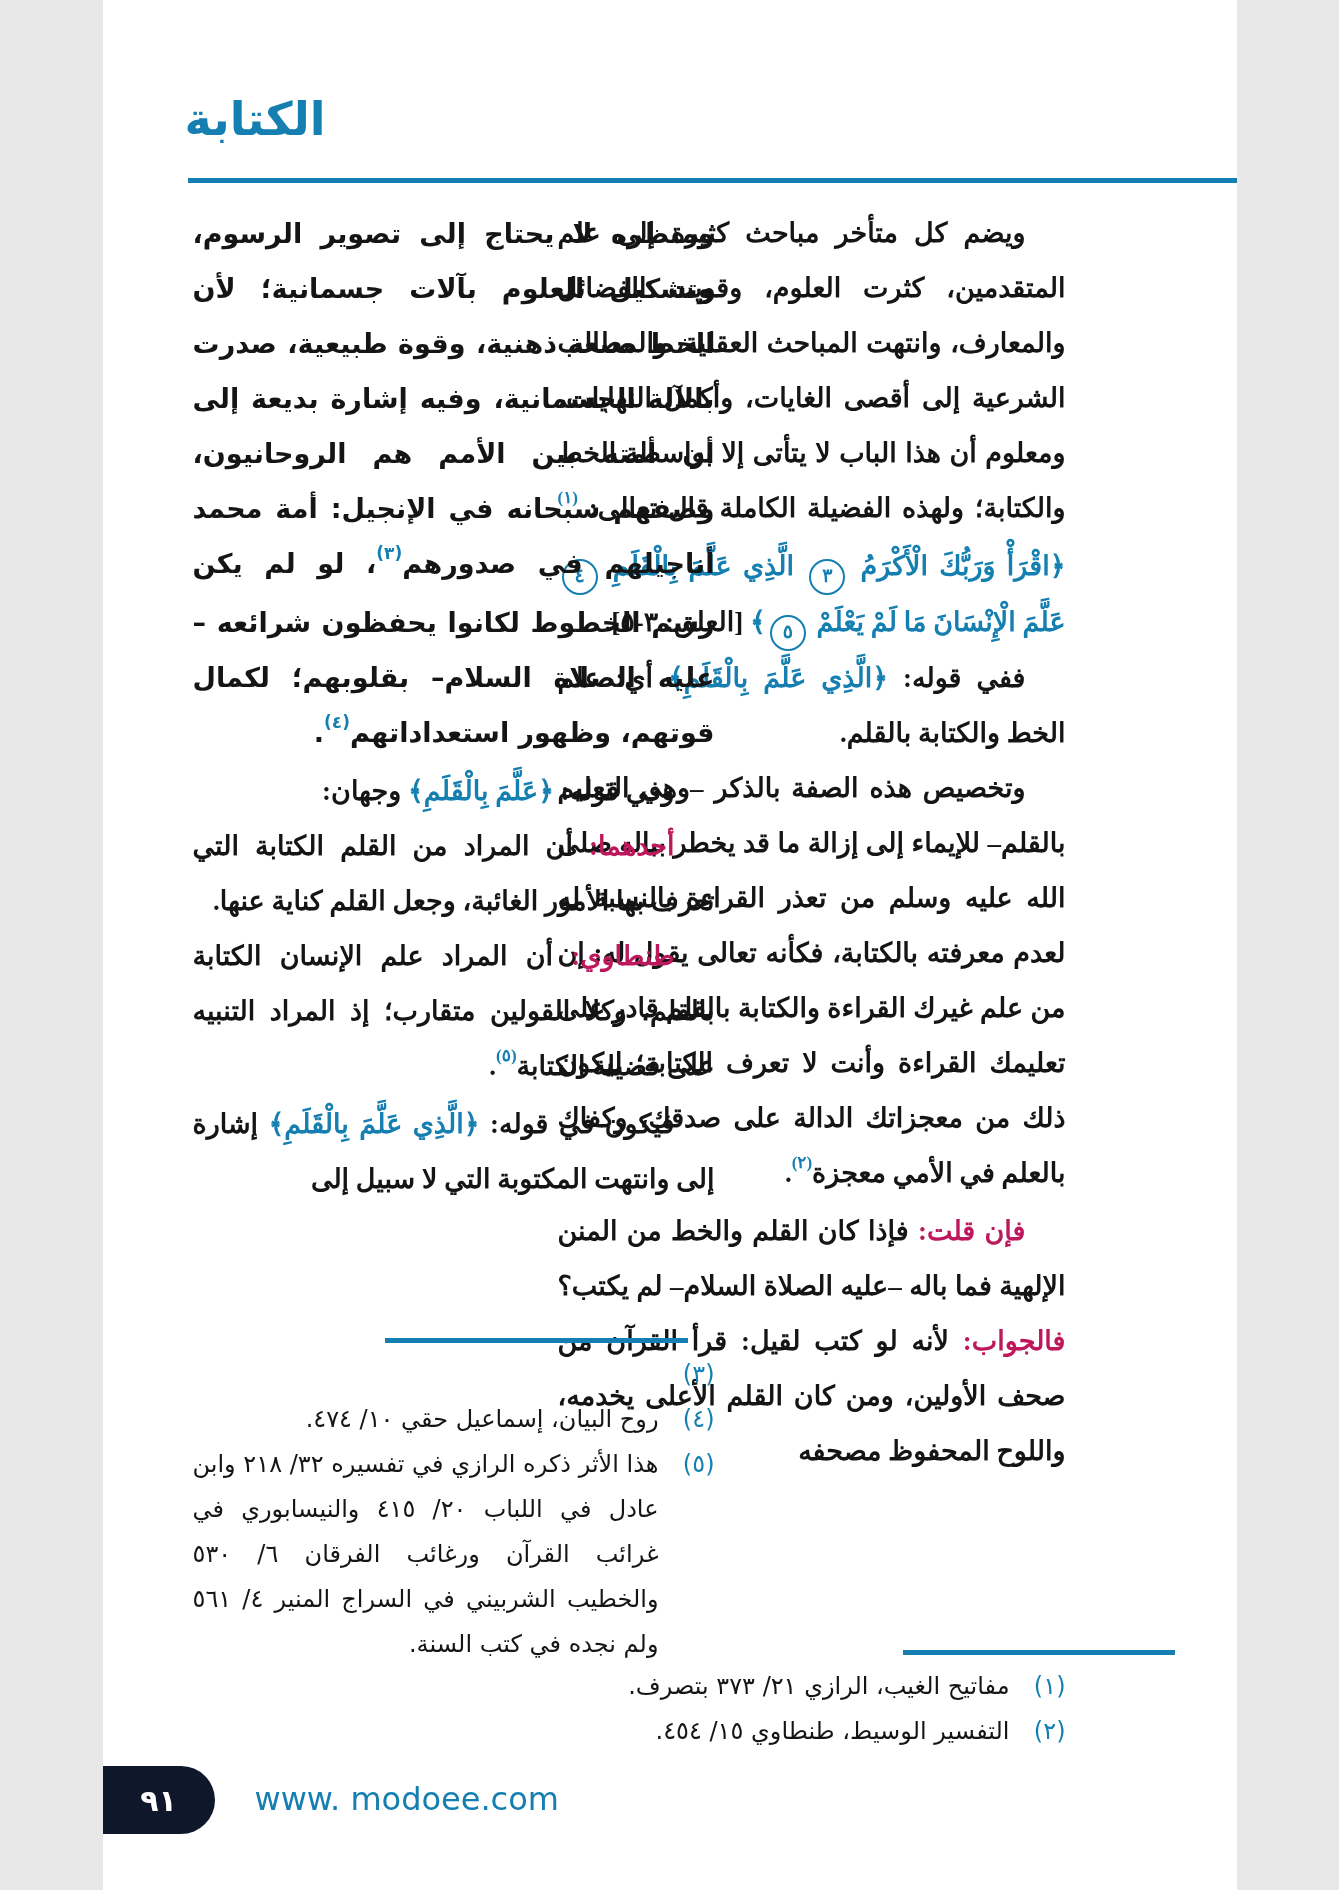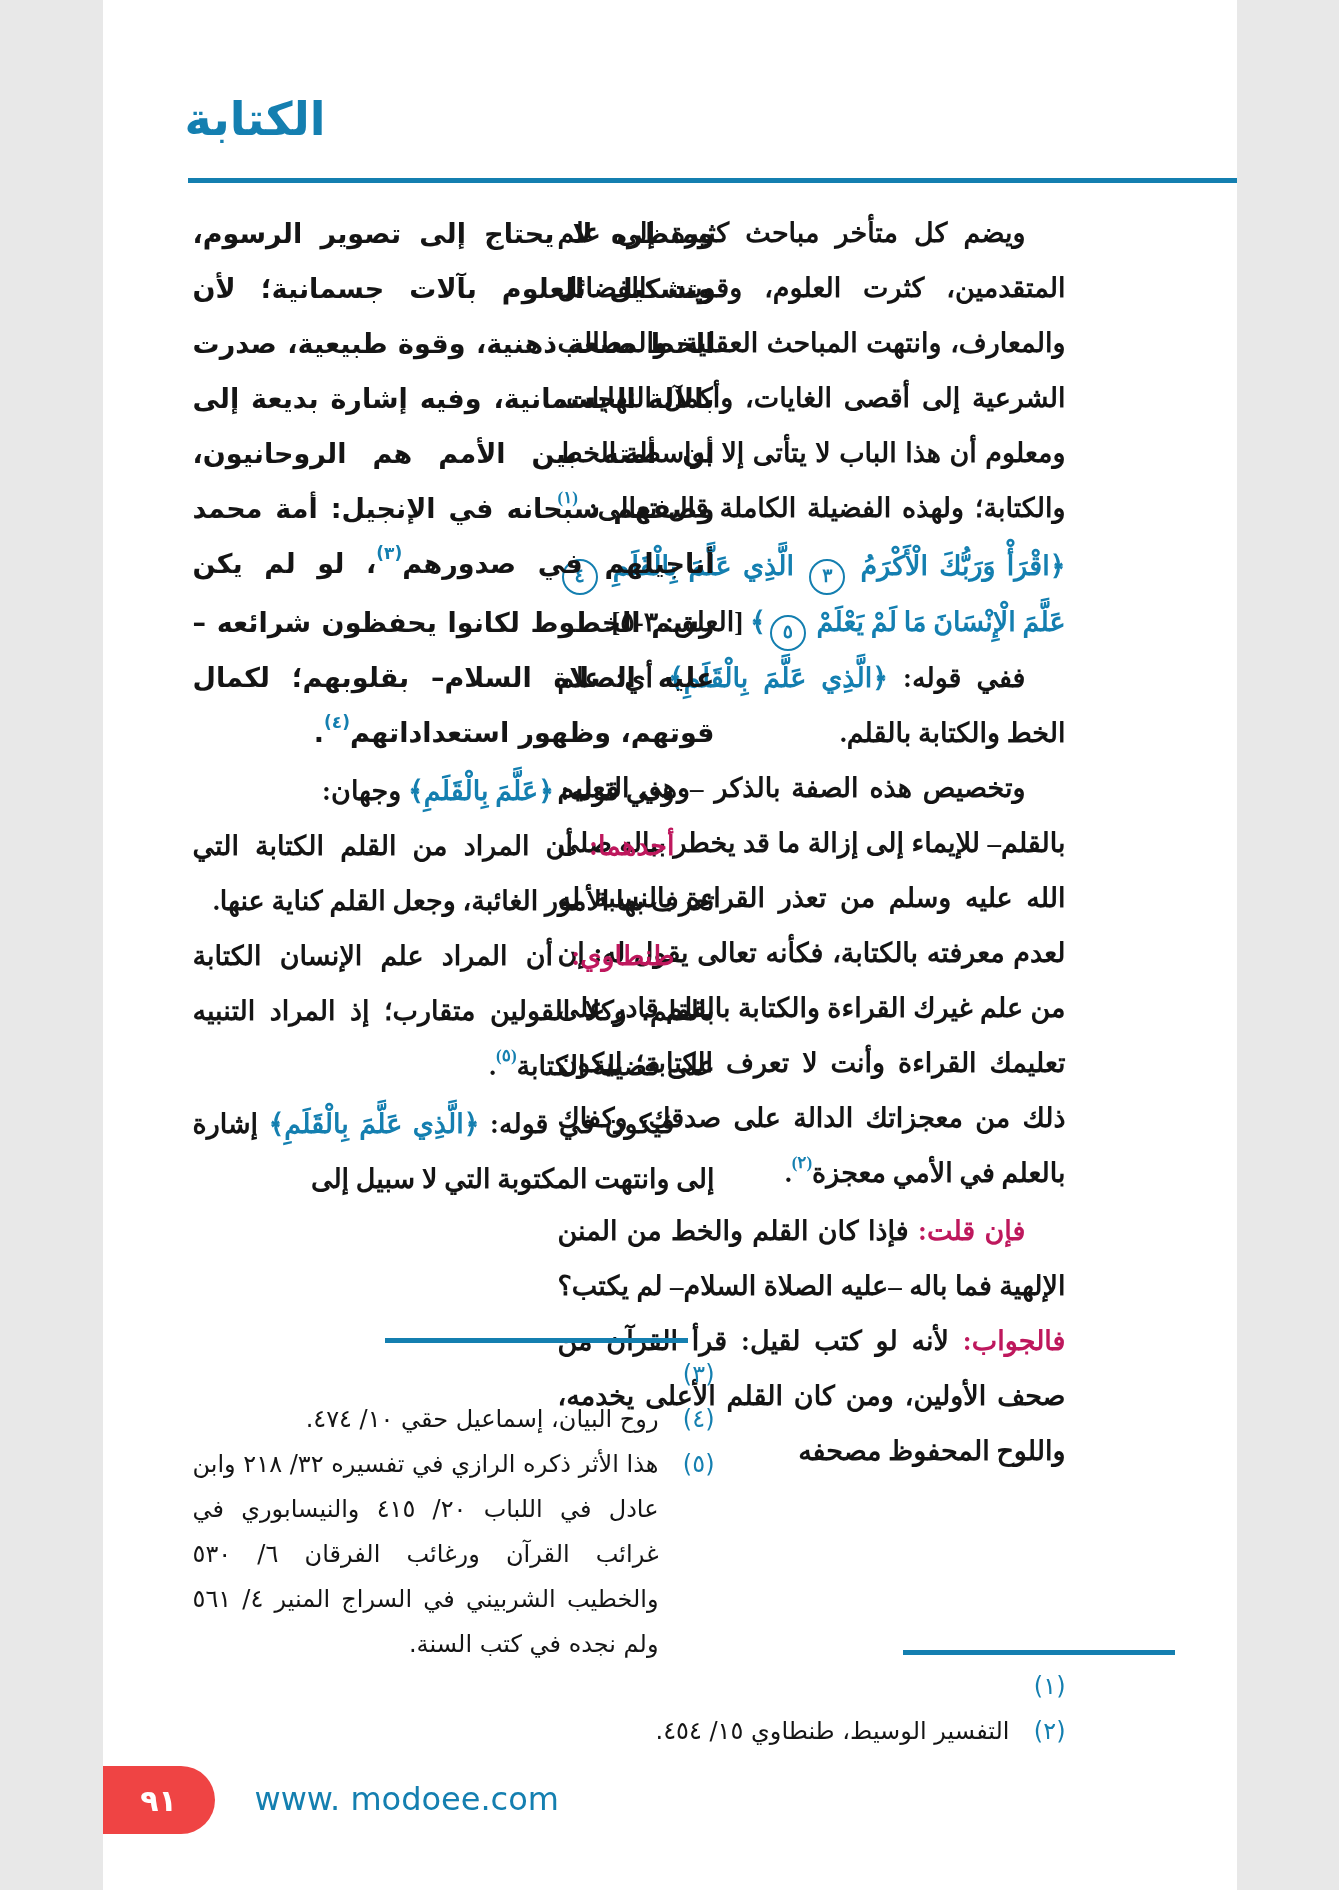--- a/index.html
+++ b/index.html
@@ -65,21 +65,21 @@
   .fn{display:flex;align-items:flex-start;}
   .fn-num{
     color:#147fb0;flex:0 0 56px;text-align:right;
     white-space:nowrap;
   }
   .fn-text{flex:1;}
   
   .page-badge{
     position:absolute;left:0;top:1766px;
     width:112px;height:68px;
-    background:#ef4444;
+    background:#0f172a;
     border-radius:0 34px 34px 0;
     color:#ffffff;
     display:flex;align-items:center;justify-content:center;
     font-size:30px;font-weight:700;
   }
   .website{
     position:absolute;left:152px;top:1780px;
     direction:ltr;
     color:#147fb0;
     font-size:32px;font-weight:400;
@@ -126,20 +126,23 @@
         <span class="fn-num">(٥)</span>
         <span class="fn-text">
           <div>هذا الأثر ذكره الرازي في تفسيره ٣٢/ ٢١٨ وابن عادل في اللباب ٢٠/ ٤١٥ والنيسابوري في غرائب القرآن ورغائب الفرقان ٦/ ٥٣٠ والخطيب الشربيني في السراج المنير ٤/ ٥٦١ ولم نجده في كتب السنة.</div>
         </span>
       </div>
     </div>
 
   <div class="fns fns-right">
       <div class="fn">
         <span class="fn-num">(١)</span>
+        <span class="fn-text">
+          <div>مفاتيح الغيب، الرازي ٢١/ ٣٧٣ بتصرف.</div>
+        </span>
       </div>
       <div class="fn">
         <span class="fn-num">(٢)</span>
         <span class="fn-text">
           <div>التفسير الوسيط، طنطاوي ١٥/ ٤٥٤.</div>
         </span>
       </div>
     </div>
 
   <div class="page-badge">

